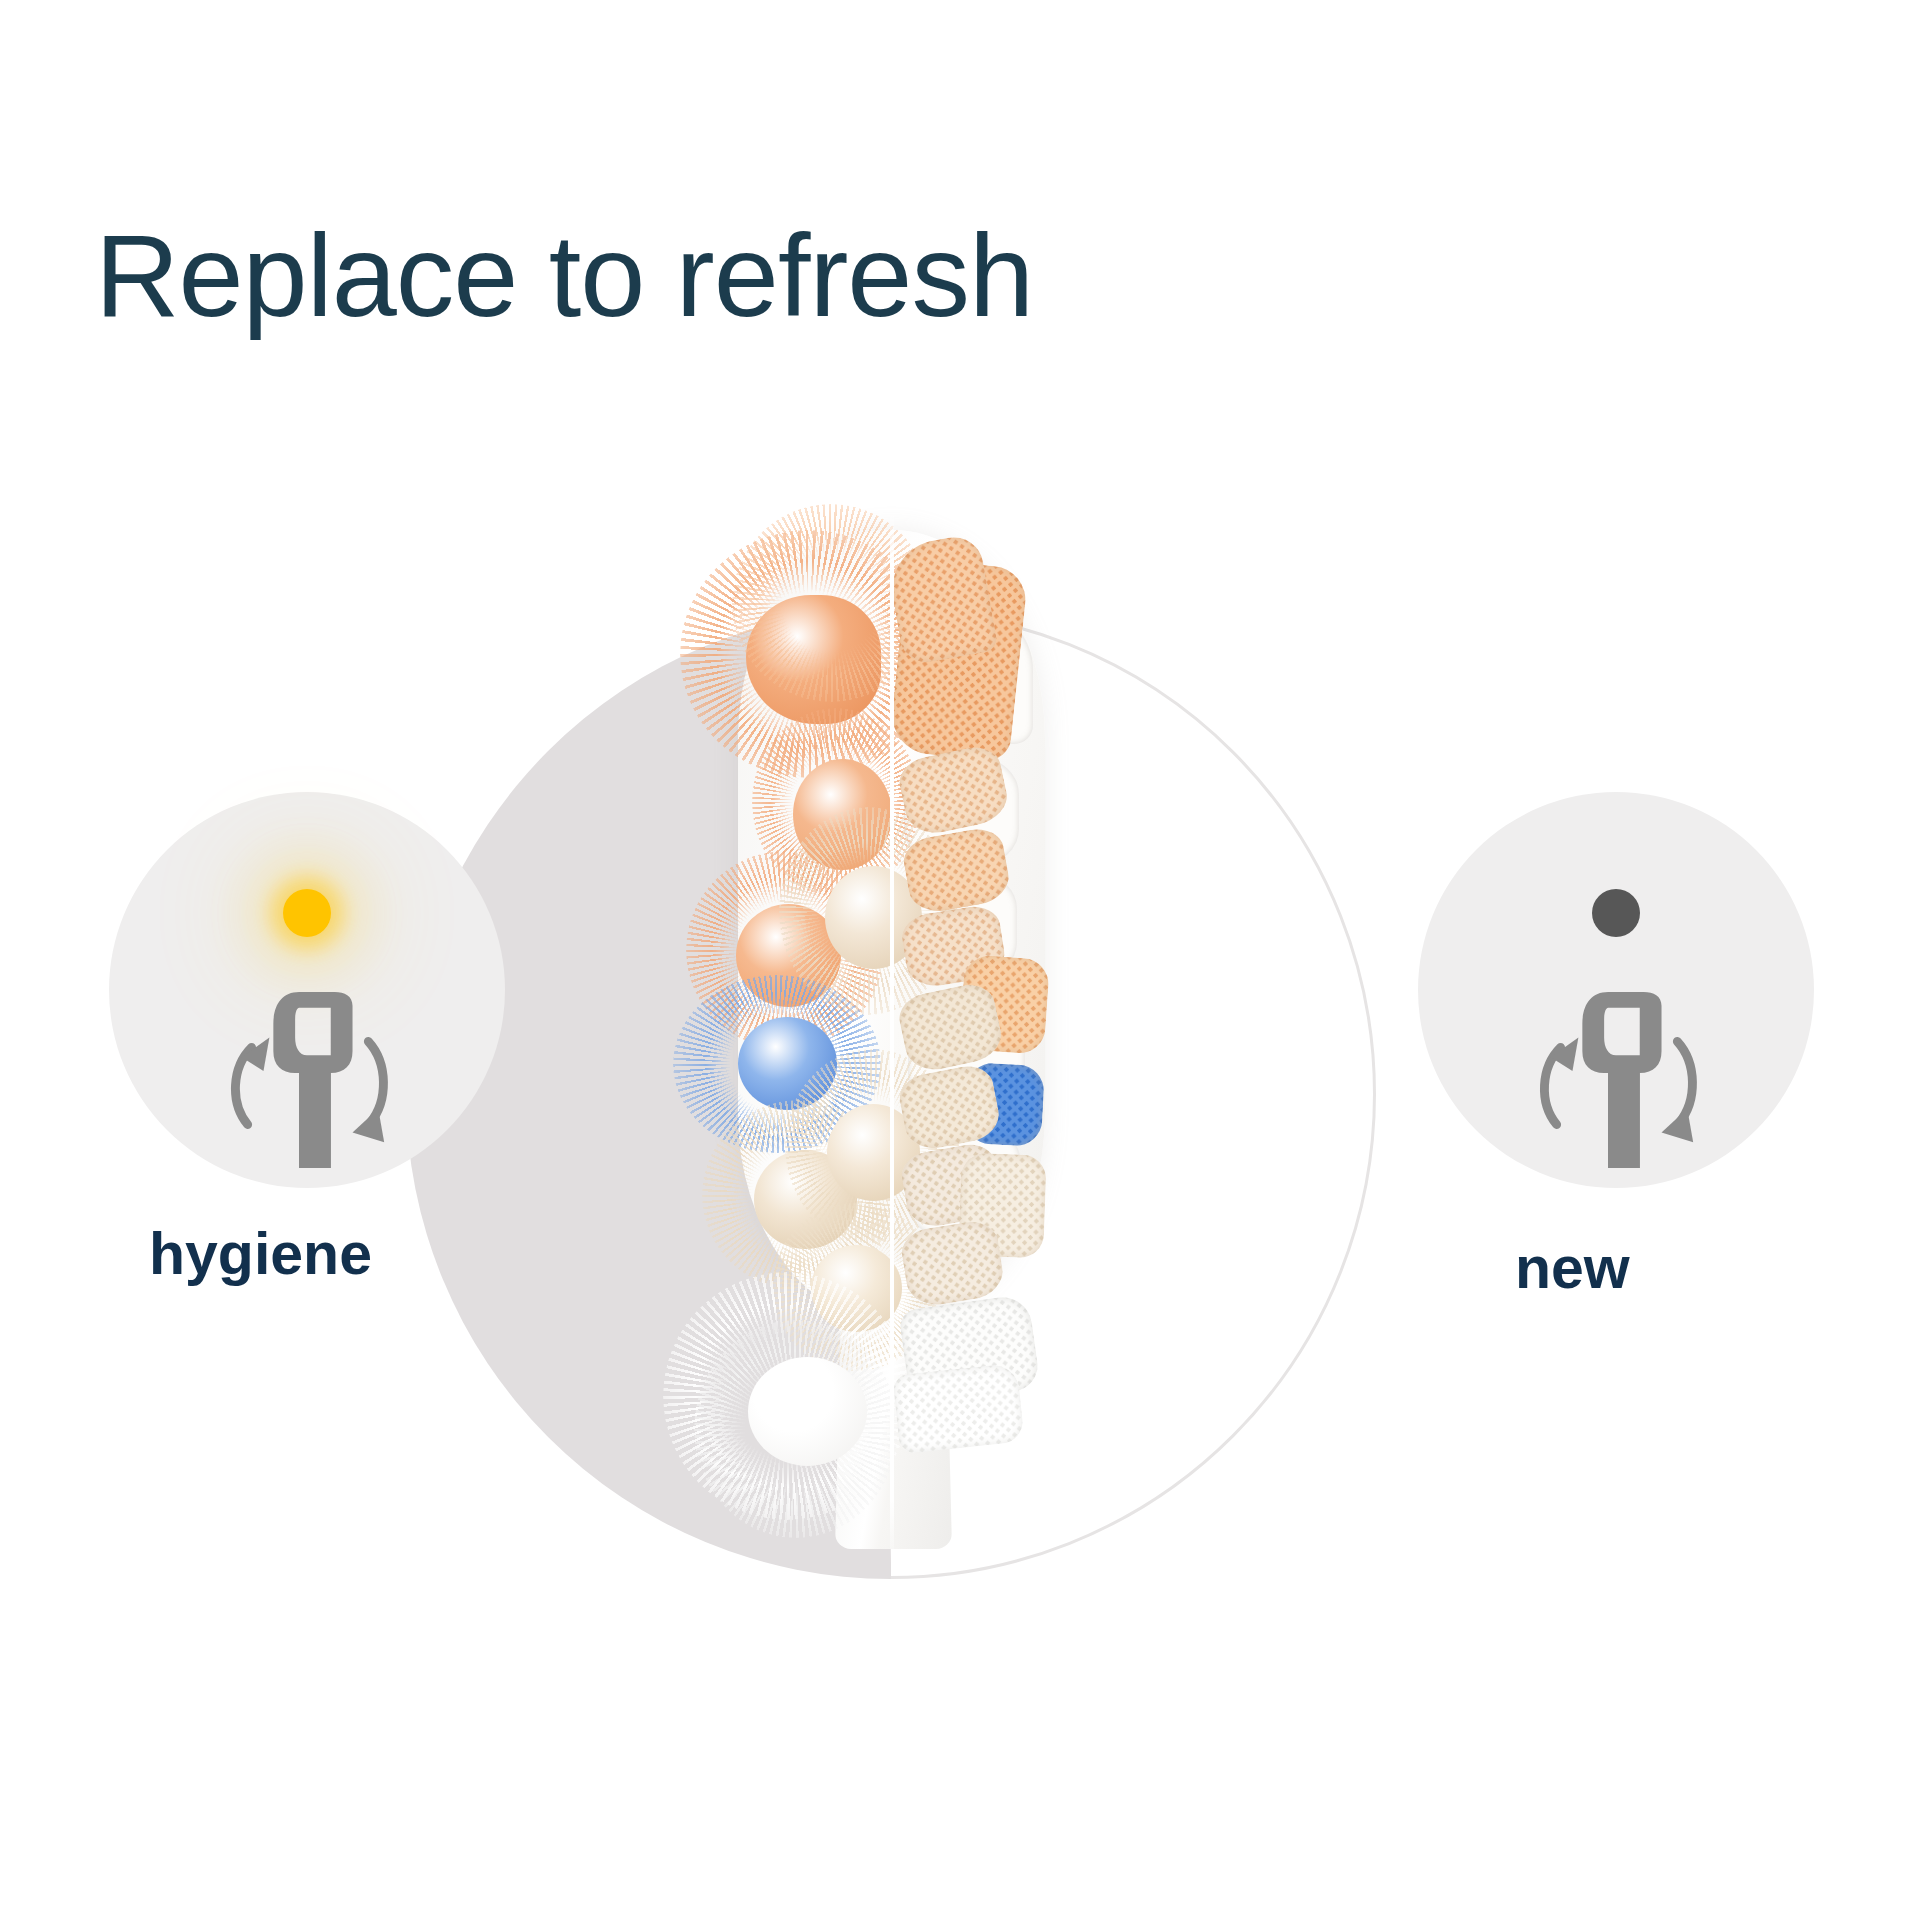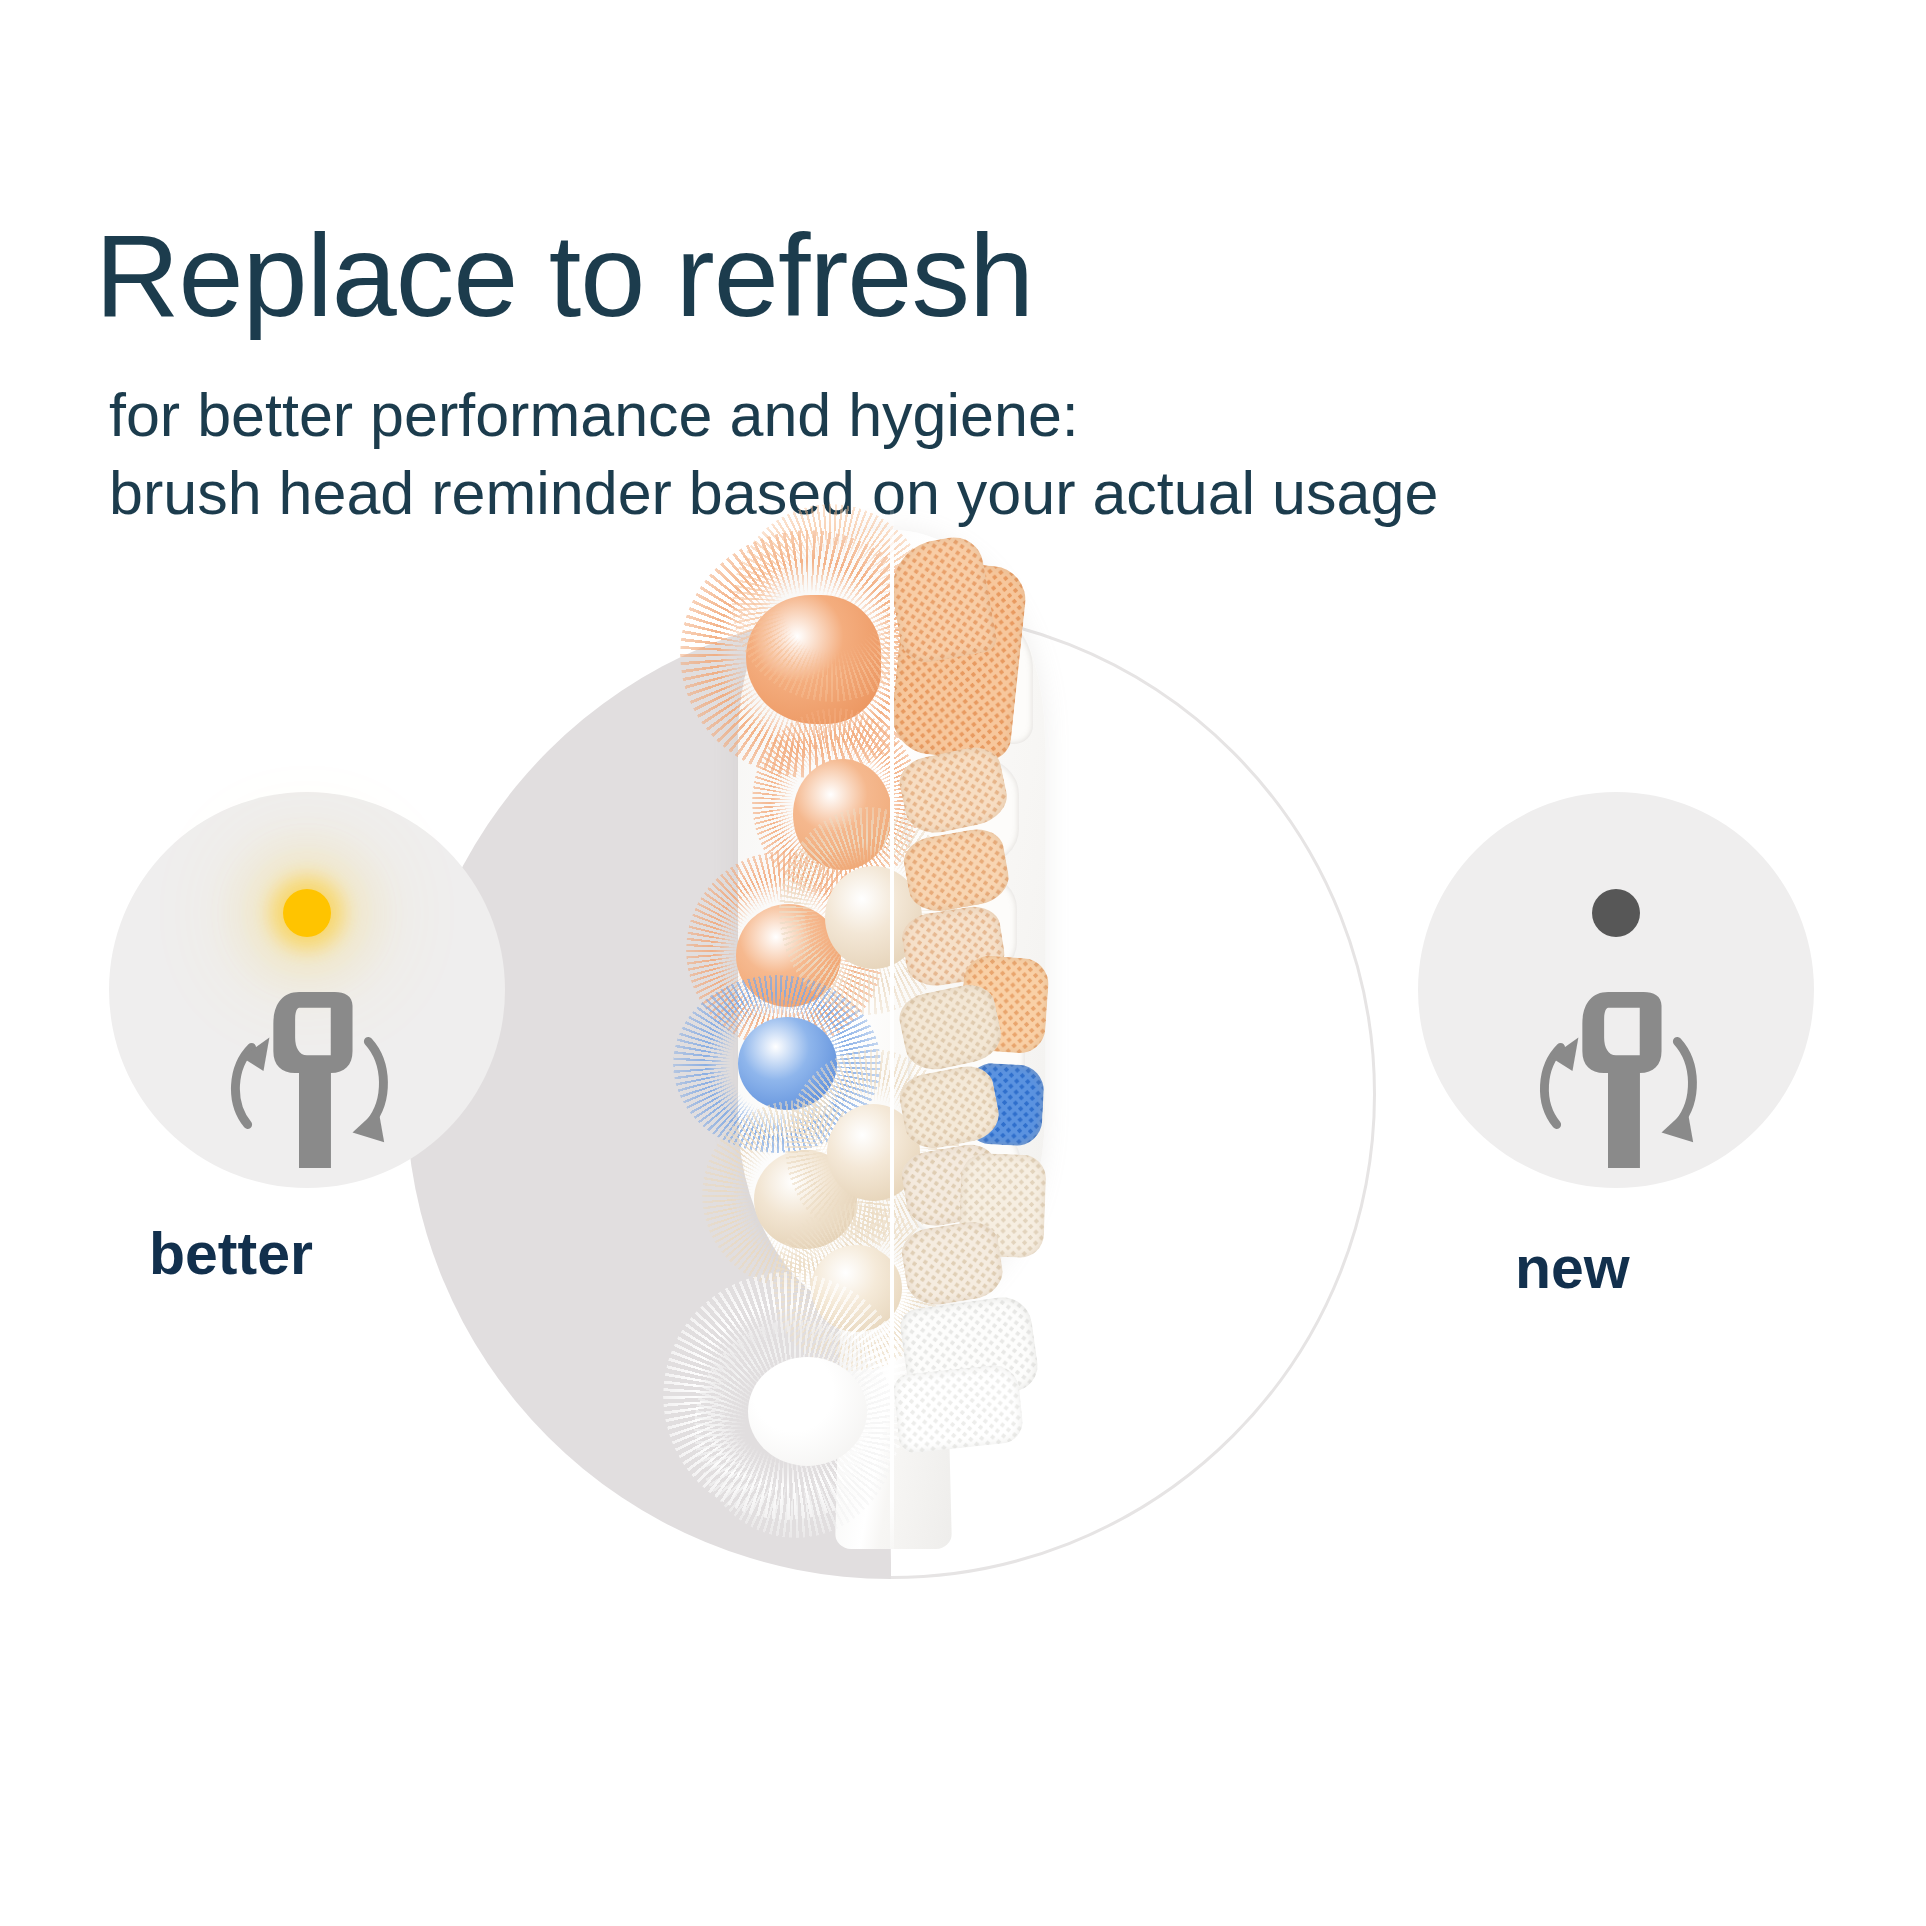--- a/index.html
+++ b/index.html
@@ -205,24 +205,20 @@
   .badge-label.left  { left: 149px;  top: 626px; }
   .badge-label.right { left: 1515px; top: 640px; }
 </style>
 </head>
 <body>
 
 <div id="stage">
 
   <h1 class="headline">Replace to refresh</h1>
 
-  <div class="subline">
-    <span class="l1">for better performance and hygiene:</span>
-    <span class="l2">brush head reminder based on your actual usage</span>
-  </div>
 
   <div id="scene">
 
     <div class="half-gray"></div>
     <div class="half-outline"></div>
 
     <div class="brush">
       <div class="brush-body">
         <div class="head-plate"></div>
         <div class="neck"></div>
@@ -296,21 +292,21 @@
                  M96 22 L128 22 L128 70 L104 70 C96 70 92 62 92 52 L92 34 C92 26 94 22 96 22 Z" fill="#8a8a8a"></path>
         <path d="M96 88 L96 184 L128 184 L128 88 Z" fill="#8a8a8a"></path>
 
         <path d="M44 140 C26 118 28 82 48 62" stroke="#8a8a8a" stroke-width="9" fill="none" stroke-linecap="round"></path>
         <polygon points="38,72 66,52 60,86" fill="#8a8a8a"></polygon>
 
         <path d="M166 56 C186 78 186 116 168 138" stroke="#8a8a8a" stroke-width="9" fill="none" stroke-linecap="round"></path>
         <polygon points="176,124 150,148 182,158" fill="#8a8a8a"></polygon>
       </svg>
     </div>
-    <div class="badge-label left">better</div>
+    <div class="badge-label left">hygiene</div>
 
     <div class="badge right">
       <div class="led grey"></div>
       <svg class="replace-icon" viewBox="0 0 208 190" xmlns="http://www.w3.org/2000/svg">
         <path d="M96 6 C78 6 70 20 70 38 L70 66 C70 80 78 88 92 88 L96 88 L96 184 L128 184 L128 88
                  C142 88 150 80 150 66 L150 20 C150 10 142 6 132 6 Z
                  M96 22 L128 22 L128 70 L104 70 C96 70 92 62 92 52 L92 34 C92 26 94 22 96 22 Z" fill="#8a8a8a"></path>
         <path d="M96 88 L96 184 L128 184 L128 88 Z" fill="#8a8a8a"></path>
         <path d="M44 140 C26 118 28 82 48 62" stroke="#8a8a8a" stroke-width="9" fill="none" stroke-linecap="round"></path>
         <polygon points="38,72 66,52 60,86" fill="#8a8a8a"></polygon>

